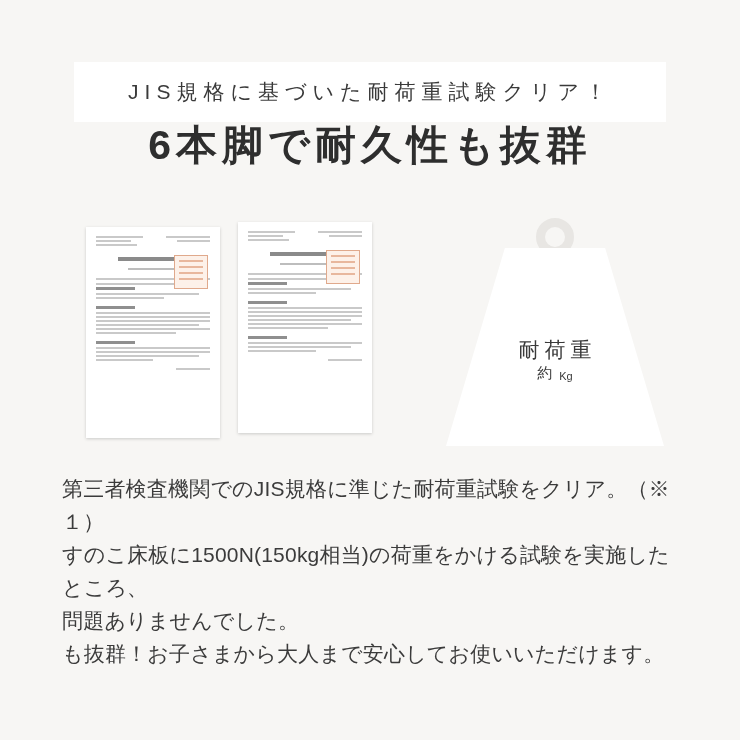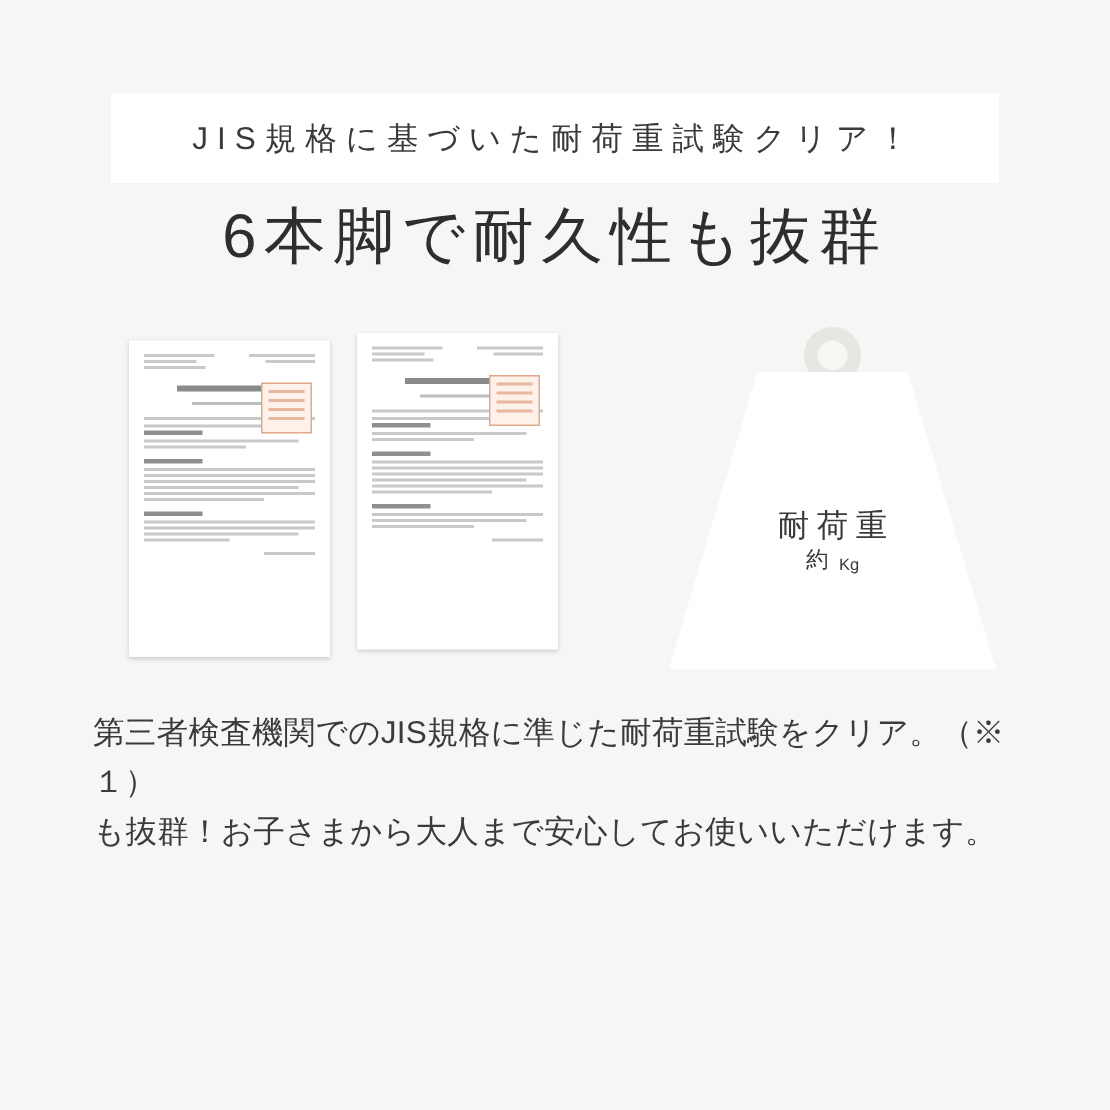--- a/index.html
+++ b/index.html
@@ -37,27 +37,27 @@
     font-size: 21px;
     letter-spacing: 6px;
     color: #3a3a3a;
     font-weight: 400;
     white-space: nowrap;
   }
 
   .main-title {
     position: absolute;
     left: 0;
-    top: 130px;
+    top: 118px;
     width: 740px;
     text-align: center;
     font-size: 41px;
     letter-spacing: 5px;
     color: #2e2e2e;
-    font-weight: 400;
+    font-weight: 700;
     white-space: nowrap;
   }
 
   
   .certs {
     position: absolute;
     left: 86px;
     top: 222px;
     width: 300px;
     height: 220px;
@@ -337,16 +337,18 @@
       <div class="badge-label">耐荷重</div>
       <div class="badge-value-row">
         <span class="badge-approx">約</span>
         <span class="badge-unit">Kg</span>
       </div>
     </div>
   </div>
 
   <div class="body-copy">
     <p>第三者検査機関でのJIS規格に準じた耐荷重試験をクリア。（※１）</p>
+    <p>すのこ床板に1500N(150kg相当)の荷重をかける試験を実施したところ、</p>
+    <p>問題ありませんでした。</p>
     <p>も抜群！お子さまから大人まで安心してお使いいただけます。</p>
   </div>
 
 </div>
 
 </body></html>

